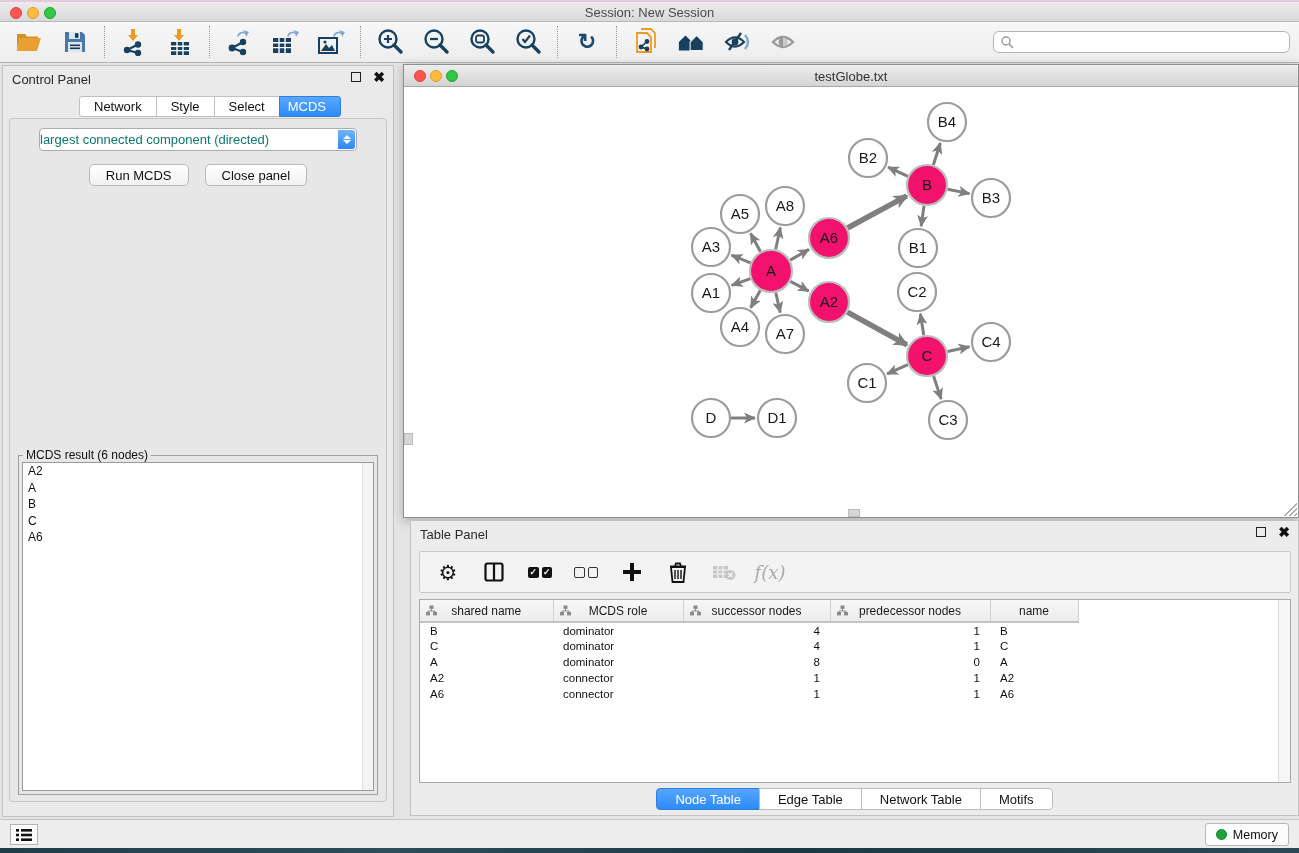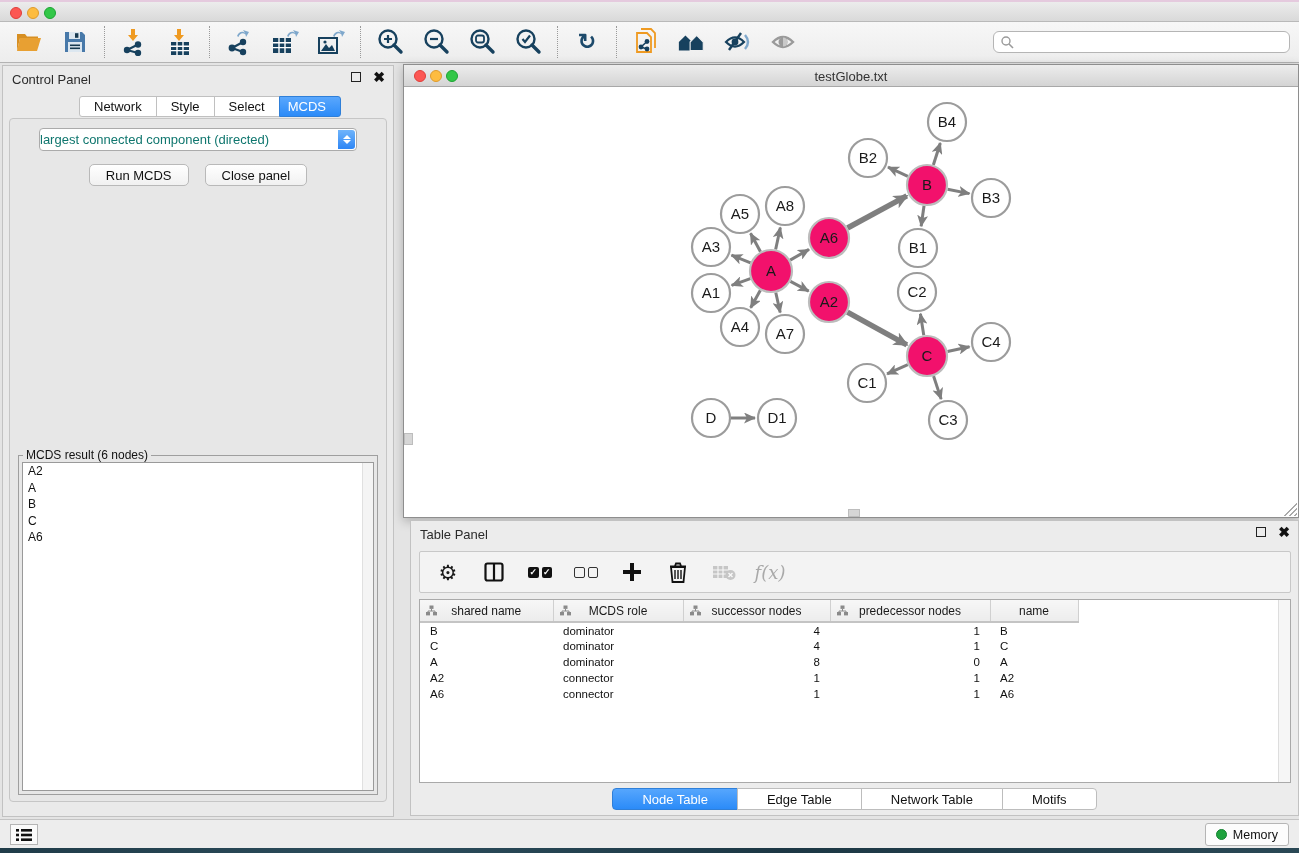--- a/index.html
+++ b/index.html
@@ -108,21 +108,21 @@
     border-left:1px solid #ddd;}
   table.grid { border-collapse:collapse; table-layout:fixed; width:862px; }
   table.grid th { height:22px; background:linear-gradient(#f7f7f7,#ececec);
     border-right:1px solid #d0d0d0; border-bottom:2px solid #c4c4c4;
     font-size:12px; font-weight:normal; color:#1a1a1a; position:relative; text-align:center;}
   table.grid th .hdr-ico { position:absolute; left:6px; top:5px; }
   table.grid td { height:16px; font-size:11.5px; color:#111; padding:0 10px; white-space:nowrap;
     overflow:hidden;}
   td.num { text-align:right; }
   .tp-bottom-tabs { position:absolute; left:0; right:0; bottom:5px; display:flex; justify-content:center;}
-  .bt-tab { height:22px; padding:0 29px; background:#fff; border:1px solid #bdbdbd;
+  .bt-tab { height:22px; padding:0 18px; background:#fff; border:1px solid #bdbdbd;
     margin-left:-1px; font-size:13px; color:#111; display:flex; align-items:center;}
   .bt-tab:first-child { border-radius:4px 0 0 4px; margin-left:0;}
   .bt-tab:last-child { border-radius:0 4px 4px 0;}
   .bt-tab.active { background:linear-gradient(#56a6fd,#2b8bf8); border-color:#2f7fd8; color:#fff;}
 
   
   .statusbar { position:absolute; left:0; top:819px; width:1299px; height:29px;
     background:#ededed; border-top:1px solid #c4c4c4; }
   .list-btn { position:absolute; left:10px; top:4px; width:28px; height:21px; background:#fafafa;
     border:1px solid #b5b5b5; display:flex; align-items:center; justify-content:center;}
@@ -135,20 +135,21 @@
 </style>
 </head>
 <body>
 
 <div class="app">
 
   <div class="titlebar">
     <div class="traffic t-red"></div>
     <div class="traffic t-yellow"></div>
     <div class="traffic t-green"></div>
+    <div class="win-title">Session: New Session</div>
   </div>
 
   <div class="toolbar">
     <div class="tb-group">
       <div class="tb-btn">
         <svg width="28" height="24" viewBox="0 0 28 24">
             <path d="M2 21 L5 8 L26 8 L22 21 Z" fill="#e8a032"></path>
             <path d="M2 21 L2 4 L10 4 L12 6.5 L23 6.5 L23 8 L5 8 L2 21 Z" fill="#d78f22"></path>
           </svg>
       </div>

